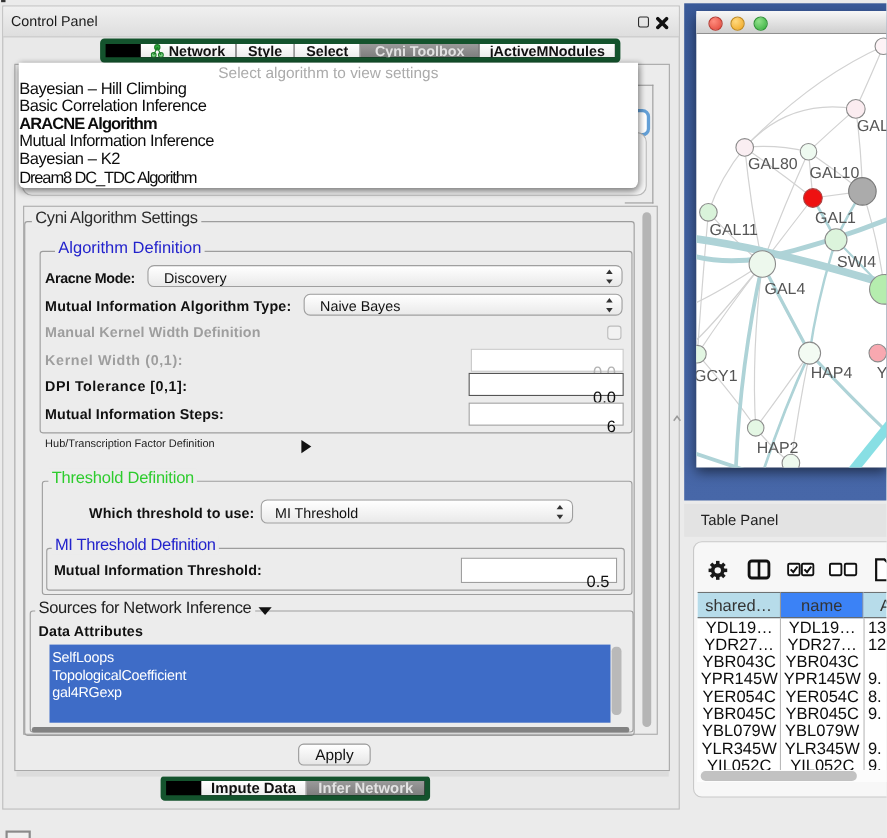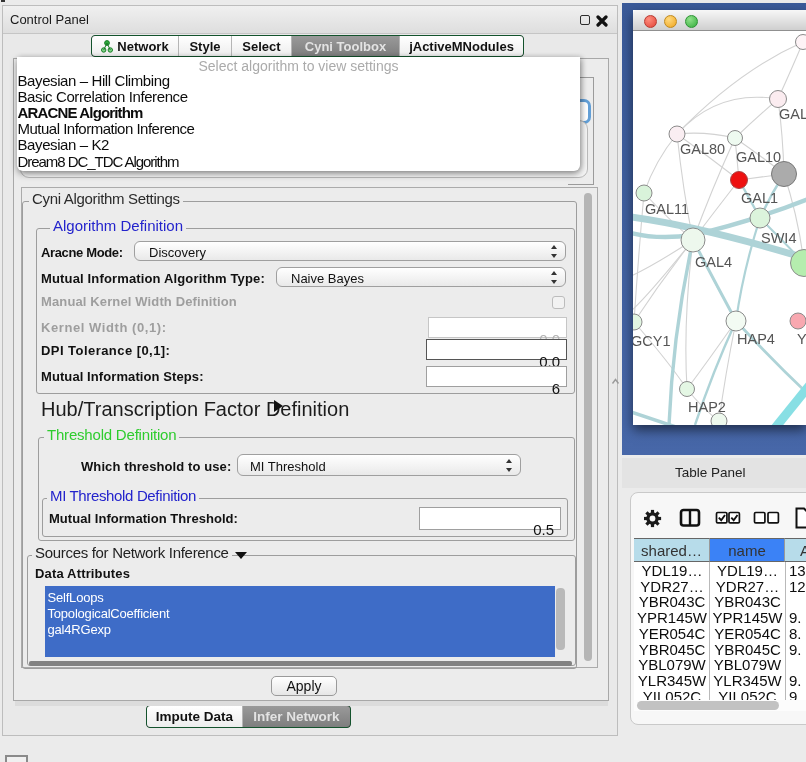--- a/index.html
+++ b/index.html
@@ -4,21 +4,21 @@
 <style>
 html,body{margin:0;padding:0;}
 body{width:806px;height:762px;background:#ebebeb;font-family:"Liberation Sans",sans-serif;position:relative;overflow:hidden;}
 .abs{position:absolute;}
 
 #cp{left:2px;top:5px;width:616px;height:731px;background:#e9e9e9;border:1px solid #bdbdbd;box-sizing:border-box;}
 #cp-title{left:0;top:0;width:100%;height:27px;background:linear-gradient(#f0f0f0,#dedede);border-bottom:1px solid #c5c5c5;}
 #cp-title span{position:absolute;left:7px;top:6px;font-size:13px;color:#1a1a1a;}
 #ic-float{left:577px;top:9px;width:8px;height:8px;border:1.6px solid #2c2c2c;border-radius:2px;}
 
-.tabrow{display:flex;border:1px solid #14532d;border-radius:4px;overflow:hidden;background:#000000;box-sizing:border-box;}
+.tabrow{display:flex;border:5px solid #14532d;border-radius:4px;overflow:hidden;background:#000000;box-sizing:border-box;padding-left:32px;}
 .tabrow .tab{font-size:13px;font-weight:bold;color:#111;display:flex;align-items:center;justify-content:center;border-left:1px solid #b5b5b5;background:linear-gradient(#ffffff,#ededed);white-space:nowrap;}
 .tabrow .tab:first-child{border-left:none;}
 .tabrow .tab.sel{background:linear-gradient(#9a9a9a,#7e7e7e);color:#e3e3e3;}
 #toptabs{left:91px;top:35px;height:22px;}
 #bottabs{left:146px;top:705px;height:23px;}
 
 #inner{left:13px;top:58px;width:596px;height:643px;border:1px solid #a8a8a8;background:#ececec;box-sizing:border-box;}
 
 #rem-group{left:568px;top:77px;width:25px;height:106px;border-top:1px solid #9b9b9b;border-right:1px solid #9b9b9b;border-bottom:1px solid #9b9b9b;}
 #rem-combo{left:552px;top:99px;width:39px;height:25px;background:#fff;border:3px solid #639fd6;border-radius:7px;box-sizing:border-box;}
@@ -52,21 +52,21 @@
 #dlist{left:45px;top:586px;width:510px;height:71px;background:#3e6cc7;color:#fff;font-size:13px;padding-top:3.5px;box-sizing:border-box;}
 #dlist div{padding-left:2.5px;height:16.4px;line-height:16.4px;white-space:nowrap;letter-spacing:-0.2px;}
 
 #apply{left:271px;top:676px;width:66px;height:20px;background:linear-gradient(#ffffff,#e6e6e6);border:1px solid #9a9a9a;border-radius:5px;box-sizing:border-box;text-align:center;font-size:14px;color:#111;line-height:18px;}
 
 #bluebg{left:622px;top:3px;width:184px;height:452px;background:linear-gradient(#3a5a99,#4767a8);}
 #macwin{left:633px;top:10px;width:173px;height:415px;background:#fff;box-shadow:0 5px 11px rgba(0,0,0,0.55);}
 #mactitle{left:0;top:0;width:100%;height:21px;background:linear-gradient(#f7f7f7,#cfcfcf);border-bottom:1px solid #909090;border-radius:4px 0 0 0;box-sizing:border-box;}
 .light{width:11px;height:11px;border-radius:50%;top:5px;}
 #tbar{left:622px;top:458px;width:184px;height:30px;background:#e3e3e3;}
-#tbar span{position:absolute;left:15px;top:7px;font-size:13.5px;color:#222;margin-left:38px;}
+#tbar span{position:absolute;left:15px;top:7px;font-size:13.5px;color:#222;}
 #tpanel{left:630px;top:492px;width:190px;height:233px;background:#f7f7f7;border:1px solid #c9c9c9;border-radius:8px;box-sizing:border-box;}
 #ttable{left:634px;top:538px;width:172px;height:173px;background:#fff;overflow:hidden;}
 .th{position:absolute;top:0;height:24px;box-sizing:border-box;border-top:1px solid #666;border-bottom:1px solid #666;border-right:1px solid #999;font-size:15px;color:#333;text-align:center;line-height:23px;}
 .tr{position:absolute;width:100%;height:15.7px;font-size:15px;color:#0d0d0d;}
 .td{position:absolute;text-align:center;white-space:nowrap;}
 #hscroll{left:634px;top:700px;width:172px;height:11px;background:#fcfcfc;}
 #hthumb{left:637px;top:701px;width:142px;height:9px;background:#c2c2c2;border-radius:5px;}
 </style>
 </head>
 <body>
@@ -117,21 +117,21 @@
     <i class="updown"></i>
   </div>
 <span class="abs blab dis" style="left:41px;top:294px;letter-spacing:0.13px">Manual Kernel Width Definition</span>
 <div class="abs" style="left:552px;top:296px;width:11px;height:11px;background:#f2f2f2;border:1px solid #bcbcbc;border-radius:3px"></div>
 <span class="abs blab dis" style="left:41px;top:320px;letter-spacing:0.57px">Kernel Width (0,1):</span>
 <div class="abs tf dis" style="left:428px;top:317px;width:139px;height:21px">0.0</div>
 <span class="abs blab" style="left:41px;top:343px;letter-spacing:0.45px">DPI Tolerance [0,1]:</span>
 <div class="abs tf" style="left:426px;top:339px;width:141px;height:21px;border-width:1.5px;border-color:#555">0.0</div>
 <span class="abs blab" style="left:41px;top:369px;letter-spacing:0.09px">Mutual Information Steps:</span>
 <div class="abs tf" style="left:426px;top:366px;width:141px;height:21px">6</div>
-<span class="abs" style="left:41px;top:398px;font-size:20px;color:#1c1c1c">Hub/Transcription Factor Definition</span>
+<span class="abs" style="left:41px;top:398px;font-size:10px;color:#1c1c1c">Hub/Transcription Factor Definition</span>
 <div class="abs" style="left:274px;top:400px;width:0;height:0;border-top:6px solid transparent;border-bottom:6px solid transparent;border-left:9.5px solid #111"></div>
 <div id="g-thr" class="abs grp">
     <span class="gtitle" style="left:5px;color:#2ecc2e;letter-spacing:-0.2px">Threshold Definition</span>
   </div>
 <span class="abs blab" style="left:81px;top:459px;letter-spacing:0.1px">Which threshold to use:</span>
 <div class="abs combo" style="left:237px;top:454px;width:284px;height:22px">
     <span style="top:4px;left:12px">MI Threshold</span>
     <i class="updown"></i>
   </div>
 <div id="g-mi" class="abs grp">

